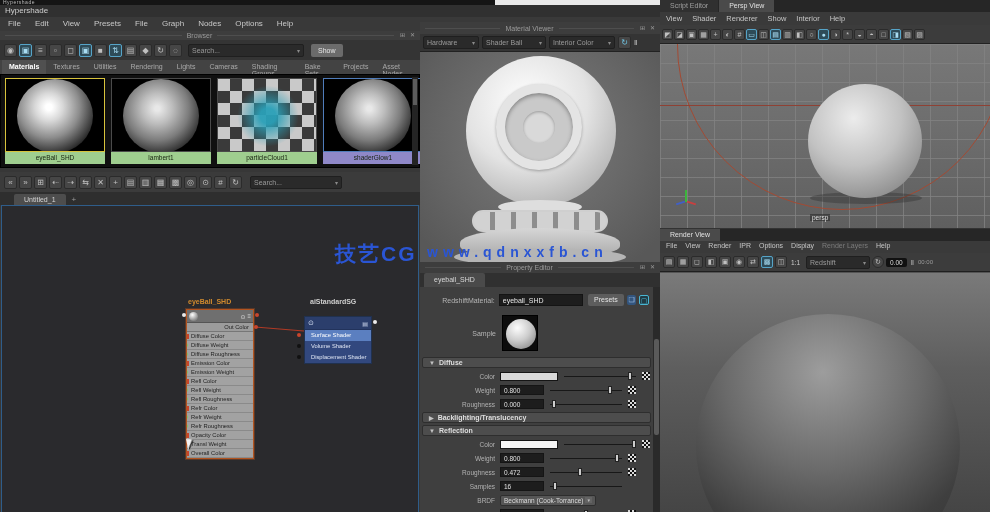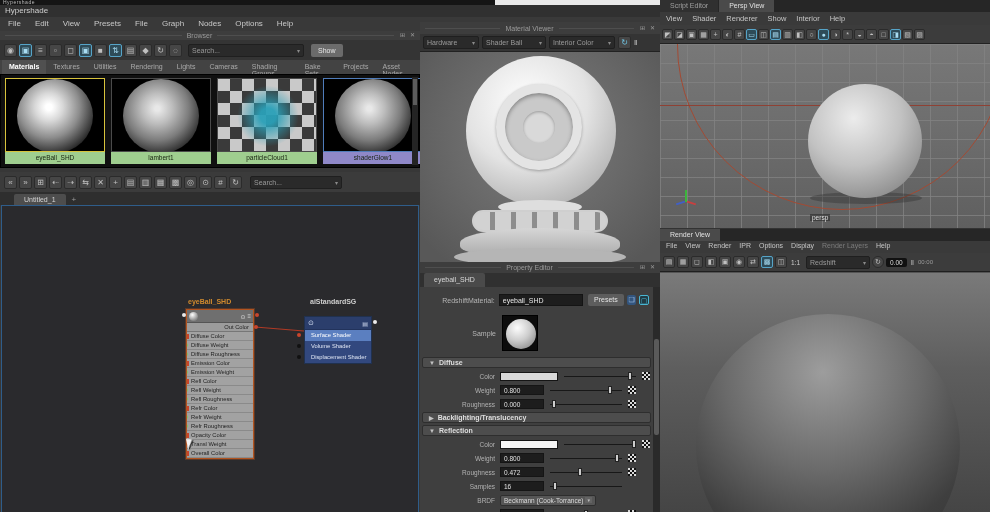--- a/index.html
+++ b/index.html
@@ -631,13 +631,15 @@
       <span class="icn" style="border-radius:50%;">↻</span>
       <span id="rv-badge">0.00</span>
       <span id="rv-pause">‖</span>
       <span id="rv-time">00:00</span>
     </div>
     <div id="rv-image">
       <div id="rv-sphere"></div>
     </div>
   </div>
 
+  <div id="wm-logo">技艺CG</div>
+  <div id="wm-url">www.qdnxxfb.cn</div>
 </div>
 
 </body></html>

